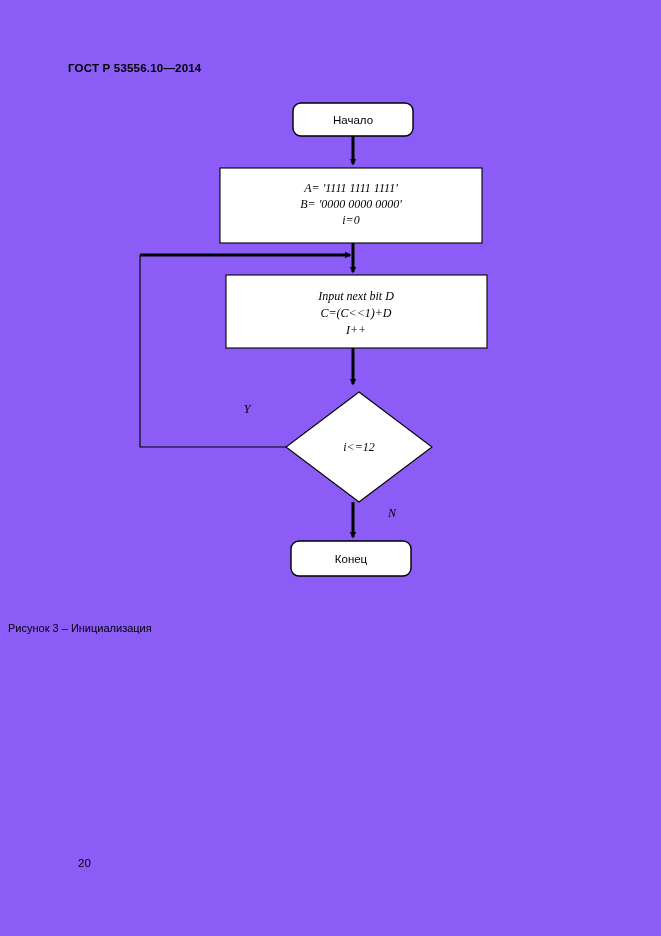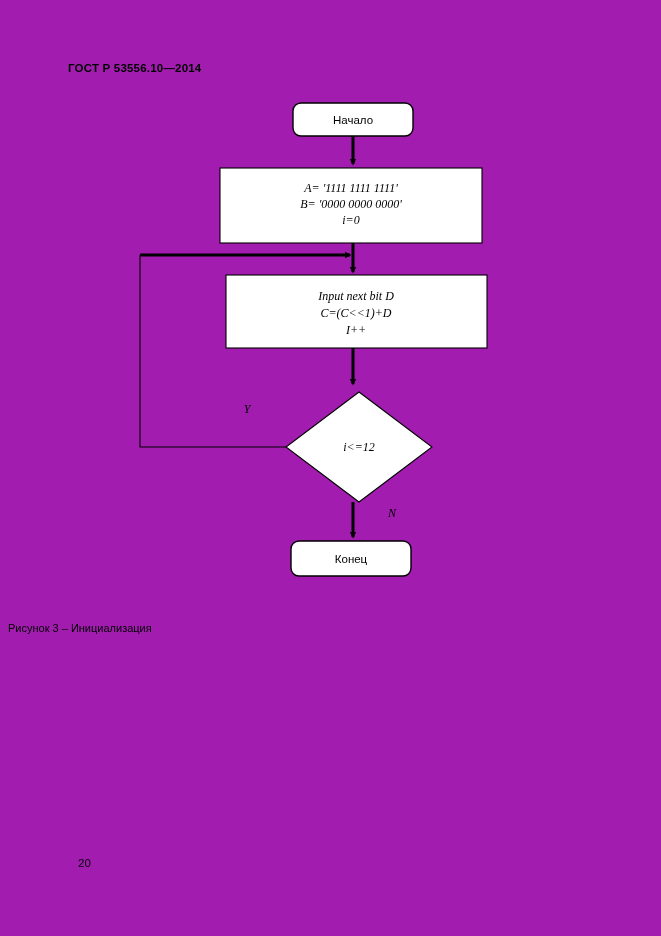--- a/index.html
+++ b/index.html
@@ -12,21 +12,21 @@
     width: 661px;
     height: 936px;
     position: relative;
     overflow: hidden;
     font-family: "Liberation Sans", sans-serif;
     color: #000000;
   }
   .page {
     position: absolute;
     inset: 0;
-    background: #a21caf;
+    background: #8b5cf6;
   }
   .doc-header {
     position: absolute;
     left: 68px;
     top: 62px;
     font-family: "Liberation Sans", sans-serif;
     font-size: 11.5px;
     font-weight: bold;
     letter-spacing: 0.2px;
     color: #000000;

